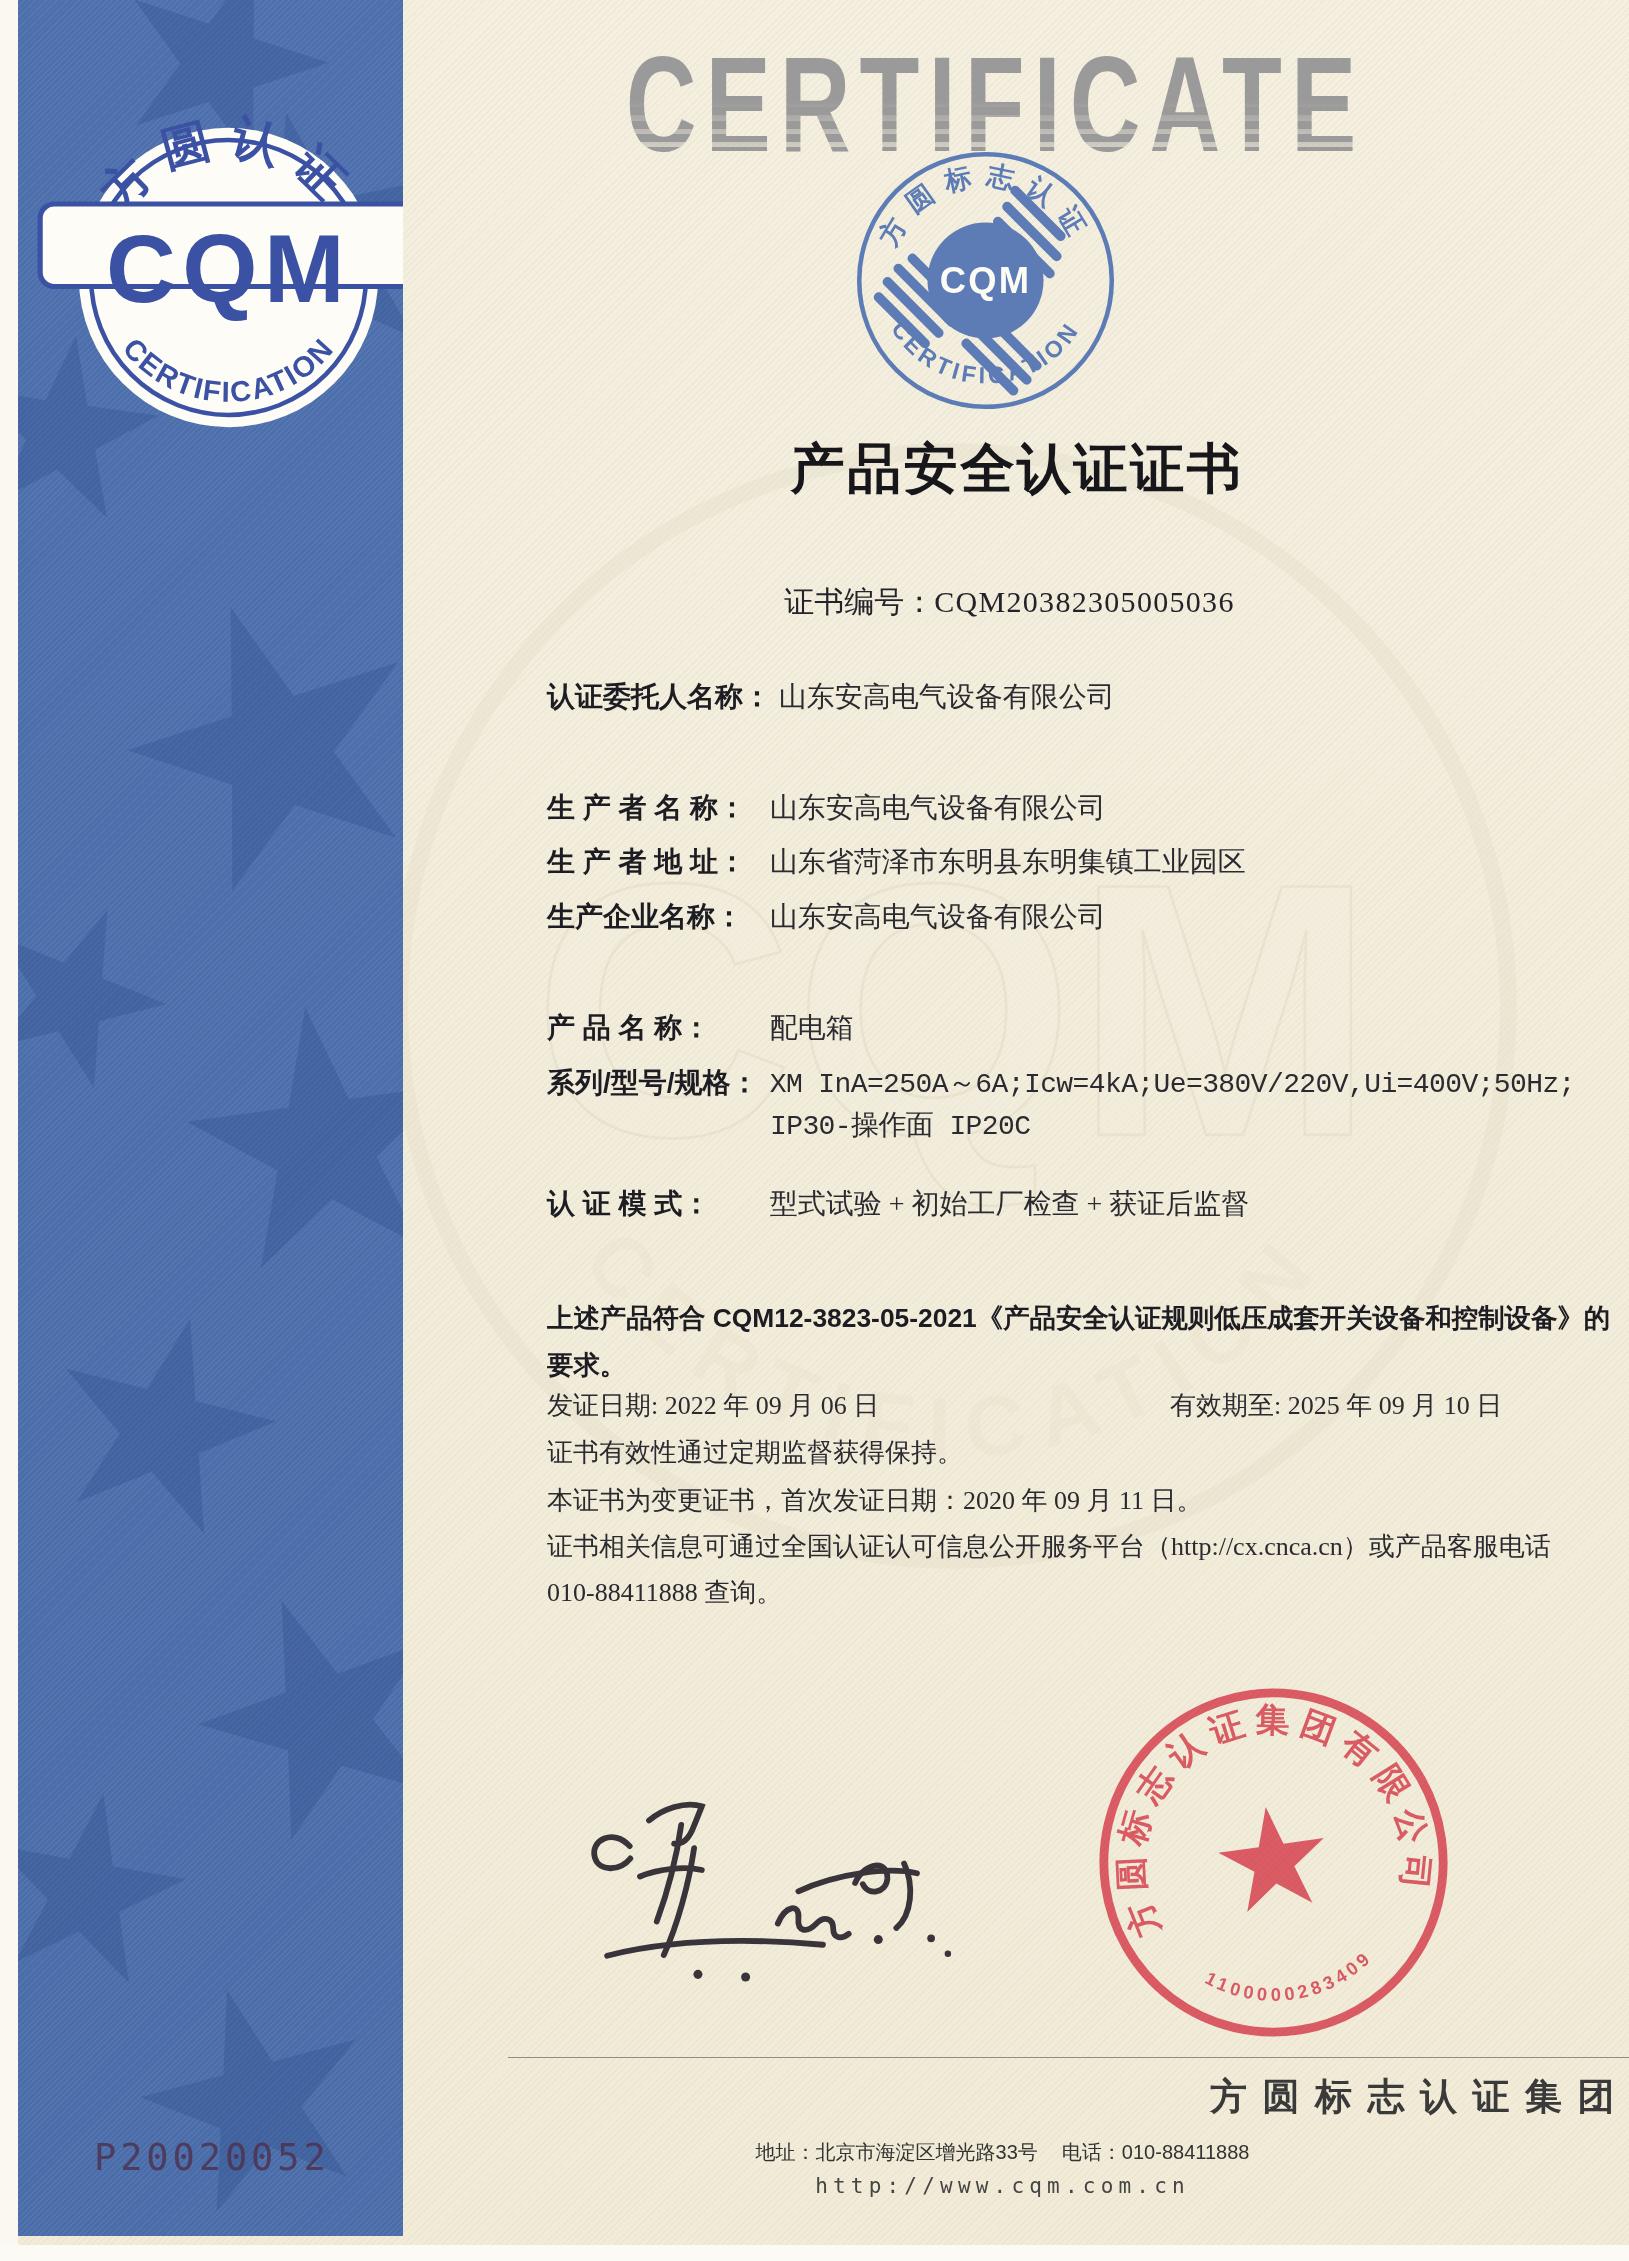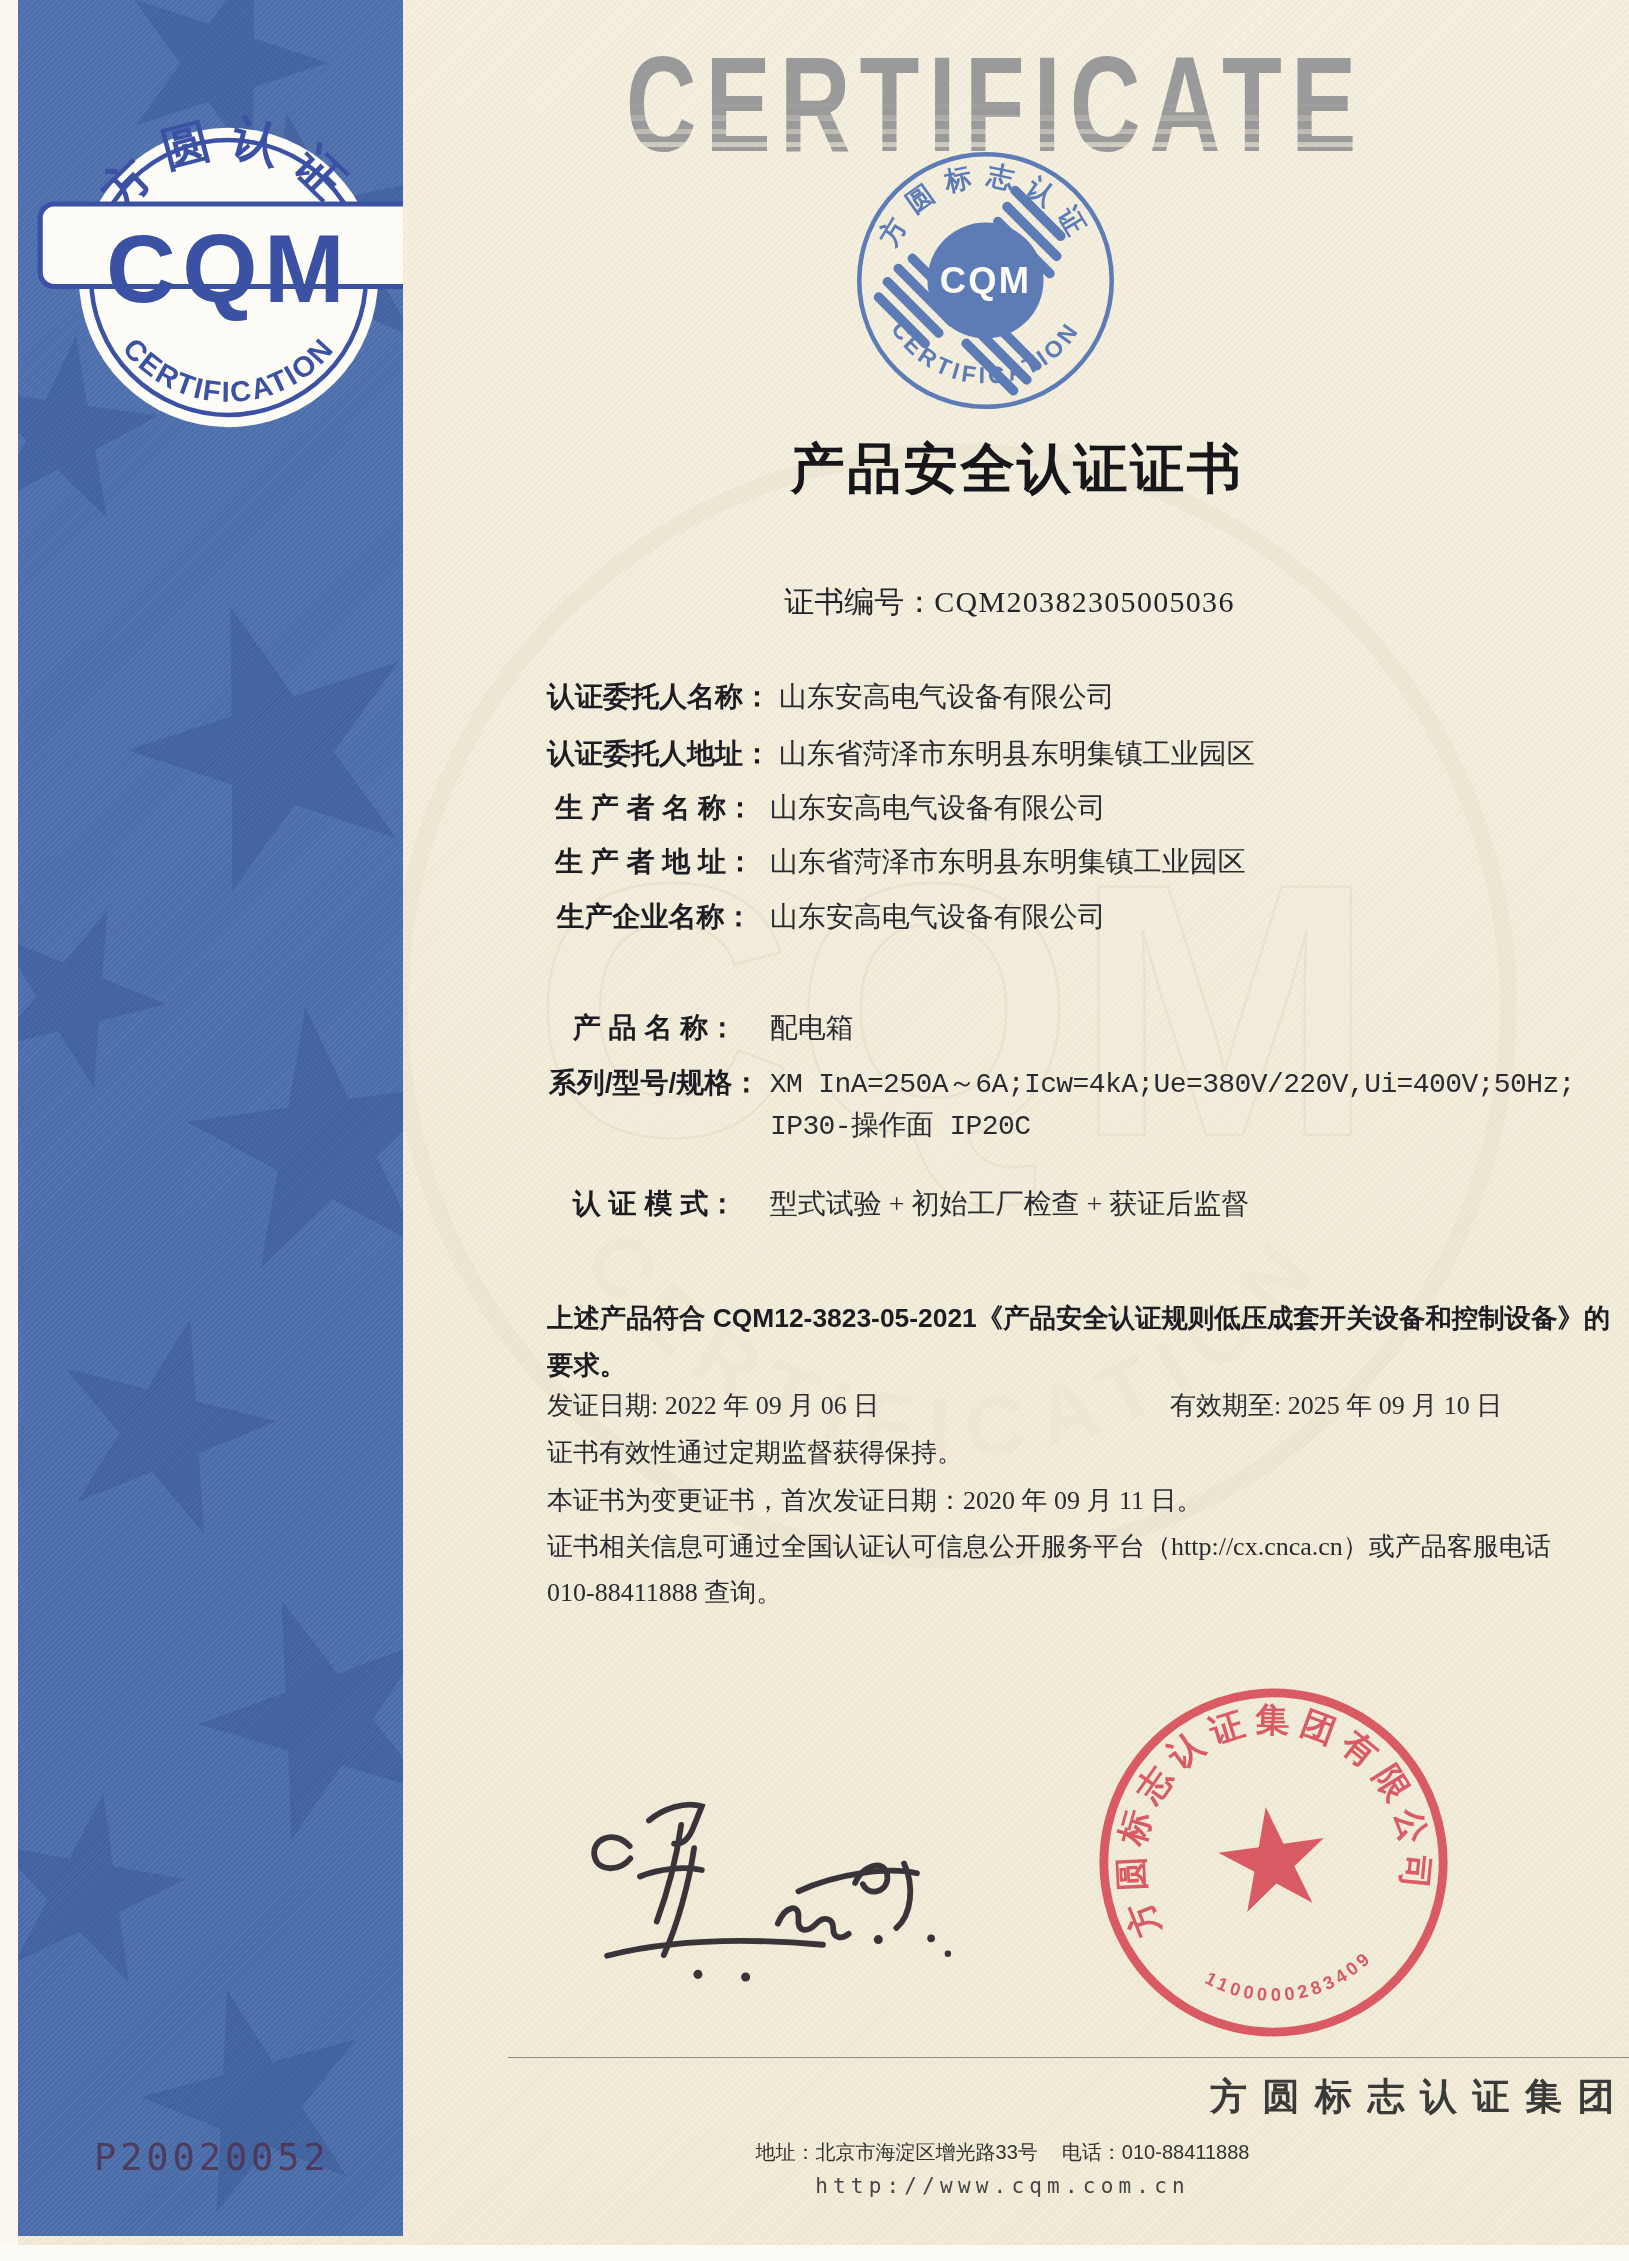--- a/index.html
+++ b/index.html
@@ -42,21 +42,21 @@
   .doc-title{
     position:absolute;left:547px;top:433px;width:940px;text-align:center;
     font-size:54px;font-weight:900;letter-spacing:2.6px;color:#17171b;white-space:nowrap;
   }
   .certno{
     position:absolute;left:547px;top:582px;width:925px;text-align:center;
     font-size:30px;white-space:nowrap;color:#24232a;
   }
 
   
-  .row{position:absolute;left:547px;font-size:28px;white-space:nowrap;text-align:center;}
+  .row{position:absolute;left:547px;font-size:28px;white-space:nowrap;}
   .row .lbl{display:inline-block;min-width:215px;font-family:"Liberation Sans",sans-serif;font-weight:700;color:#1c1c22;}
   .row .val{margin-left:7.7px;color:#2b2a30;}
   .mono{font-family:"Liberation Mono", monospace;font-size:28px;letter-spacing:-0.6px;}
   .note{position:absolute;left:547px;font-size:26px;color:#2b2a30;white-space:nowrap;}
   .bold-sans{font-family:"Liberation Sans",sans-serif;font-weight:700;color:#1c1c22;margin-top:9px;}
 
   
   .divider{position:absolute;left:508px;top:2057px;width:1122px;height:1.3px;background:#8f8d88;}
   .footer-org{
     position:absolute;left:375px;top:2072px;width:1255px;text-align:right;
@@ -160,23 +160,20 @@
   </svg>
 
   <div class="doc-title">产品安全认证证书</div>
   <div class="certno">
     <span>证书编号：</span><span style="letter-spacing:1.3px">CQM20382305005036</span>
   </div>
 
   <div class="row" style="top:678px">
     <span class="lbl">认证委托人名称：</span><span class="val">山东安高电气设备有限公司</span>
   </div>
-  <div class="row" style="top:735px">
-    <span class="lbl">认证委托人地址：</span><span class="val">山东省菏泽市东明县东明集镇工业园区</span>
-  </div>
   <div class="row" style="top:789px">
     <span class="lbl">生 产 者 名 称：</span><span class="val">山东安高电气设备有限公司</span>
   </div>
   <div class="row" style="top:843px">
     <span class="lbl">生 产 者 地 址：</span><span class="val">山东省菏泽市东明县东明集镇工业园区</span>
   </div>
   <div class="row" style="top:898px">
     <span class="lbl">生产企业名称：</span><span class="val">山东安高电气设备有限公司</span>
   </div>
   <div class="row" style="top:1009px">

